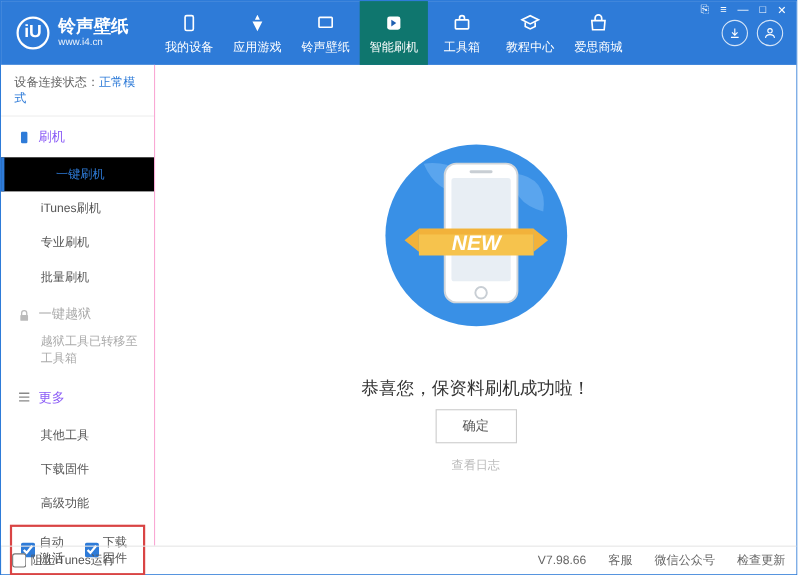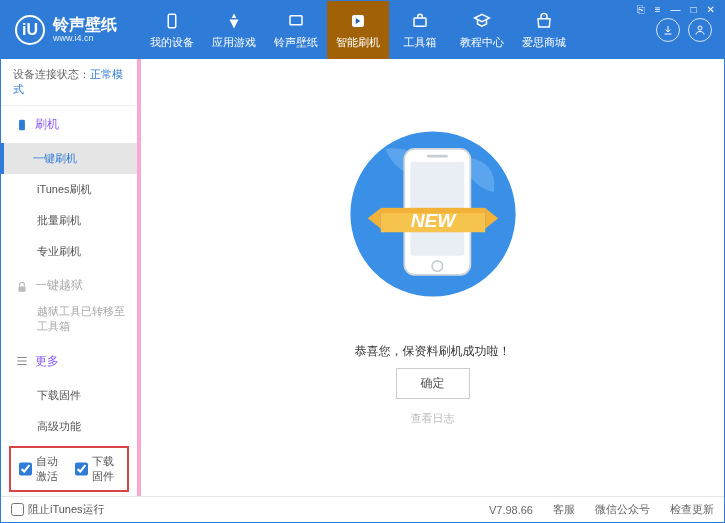--- a/index.html
+++ b/index.html
@@ -5,43 +5,43 @@
 *{margin:0;padding:0;box-sizing:border-box;font-family:"Microsoft YaHei",sans-serif}
 body{background:#fff;font-size:12px;color:#333}
 .app{width:725px;height:523px;border:1px solid #2e7bd8;display:flex;flex-direction:column}
 .titlebar{height:58px;background:#2e7bd8;display:flex;align-items:center;color:#fff}
 .logo-wrap{display:flex;align-items:center;padding-left:14px;width:140px}
 .logo-circle{width:30px;height:30px;border:2px solid #fff;border-radius:50%;display:flex;align-items:center;justify-content:center;font-weight:bold;font-size:16px;margin-right:8px}
 .logo-text{font-size:16px;font-weight:bold;line-height:1}
 .logo-sub{font-size:9px;opacity:.9}
 .nav{display:flex;flex:1;height:100%}
 .nav-item{width:62px;display:flex;flex-direction:column;align-items:center;justify-content:center;cursor:pointer;gap:4px}
-.nav-item.active{background:#a16207}
+.nav-item.active{background:#0f766e}
 .nav-item .icon{width:20px;height:20px;display:flex;align-items:center;justify-content:center}
 .nav-item .label{font-size:11px}
 .window-btns{position:absolute;top:2px;right:6px;display:flex;gap:2px;color:#fff;font-size:10px}
 .window-btns span{padding:2px 4px;cursor:pointer}
 .right-icons{display:flex;gap:8px;padding-right:12px}
 .circ-btn{width:24px;height:24px;border:1.5px solid rgba(255,255,255,.8);border-radius:50%;display:flex;align-items:center;justify-content:center;cursor:pointer}
 .body{flex:1;display:flex;min-height:0}
-.sidebar{width:140px;border-right:4px solid #f9a8d4;display:flex;flex-direction:column;background:#fff}
+.sidebar{width:140px;border-right:1px solid #f9a8d4;display:flex;flex-direction:column;background:#fff}
 .status-row{padding:8px 12px;font-size:11px;color:#666;border-bottom:1px solid #eee}
 .status-row .mode{color:#2e7bd8}
 .sb-head{display:flex;align-items:center;gap:6px;padding:10px 14px;font-size:12px;color:#8b5cf6}
 .sb-head .ic{width:14px;height:14px;fill:#2e7bd8}
 .sb-item{padding:8px 10px 8px 36px;font-size:11px;color:#555;cursor:pointer}
-.sb-item.active{background:#e5e5e5;color:#2e7bd8;border-left:3px solid #2e7bd8;padding-left:29px}
+.sb-item.active{background:#000000;color:#2e7bd8;border-left:3px solid #2e7bd8;padding-left:47px}
 .lock-head{display:flex;align-items:flex-end;gap:6px;padding:10px 14px;font-size:12px;color:#aaa}
 .lock-note{padding:0 10px 8px 36px;font-size:11px;color:#aaa;line-height:1.4}
 .checks{border:2px solid #d94444;margin:4px 8px;padding:6px 8px;display:flex;gap:12px}
 .ck{display:flex;gap:4px;font-size:11px;color:#555}
 .ck input{accent-color:#2e7bd8}
 .main{flex:1;display:flex;flex-direction:column;align-items:center;justify-content:flex-start;padding-top:40px;position:relative}
 .phone-illus{width:200px;height:230px;position:relative;display:flex;align-items:center;justify-content:center}
-.success-msg{font-size:12px;color:#333;margin-top:14px}
+.success-msg{font-size:16px;color:#333;margin-top:14px}
 .ok-btn{margin-top:8px;padding:6px 24px;border:1px solid #ccc;background:#fff;cursor:pointer;font-size:12px;color:#555}
 .log-link{margin-top:12px;font-size:11px;color:#bbb;cursor:pointer}
 .footer{height:26px;border-top:1px solid #e5e5e5;display:flex;align-items:center;padding:0 10px;font-size:11px;color:#666}
 .footer .left{display:flex;align-items:center;gap:4px;flex:1}
 .footer .right{display:flex;align-items:center;gap:20px}
 </style>
 </head>
 <body>
 
 <div class="app">
@@ -142,36 +142,37 @@
         <span>设备连接状态：</span><span class="mode">正常模式</span>
       </div>
       <div class="sb-head">
         <svg class="ic" viewBox="0 0 24 24">
             <rect x="7" y="3" width="10" height="18" rx="2" fill="#2e7bd8"></rect>
           </svg>
         <span>刷机</span>
       </div>
       <div class="sb-item active">一键刷机</div>
       <div class="sb-item">iTunes刷机</div>
+      <div class="sb-item">专业刷机</div>
       <div class="sb-item">批量刷机</div>
-      <div class="sb-item">专业刷机</div>
       <div class="lock-head">
         <svg width="14" height="14" viewBox="0 0 24 24" fill="#bbb">
             <rect x="6" y="11" width="12" height="9" rx="1"></rect>
             <path d="M8 11V8a4 4 0 018 0v3" fill="none" stroke="#bbb" stroke-width="2"></path>
           </svg>
         <span>一键越狱</span>
       </div>
       <div class="lock-note">越狱工具已转移至工具箱</div>
       <div class="sb-head">
         <svg class="ic" viewBox="0 0 24 24" fill="#888">
             <path d="M4 6h16M4 12h16M4 18h16" stroke="#888" stroke-width="2"></path>
           </svg>
         <span>更多</span>
       </div>
+      <div class="sb-item">其他工具</div>
       <div class="sb-item">下载固件</div>
       <div class="sb-item">高级功能</div>
       <div style="flex:1"></div>
       <div class="checks">
         <label class="ck">
             <input type="checkbox" checked="" style="">
             <span>自动激活</span>
           </label>
         <label class="ck">
             <input type="checkbox" checked="" style="">

